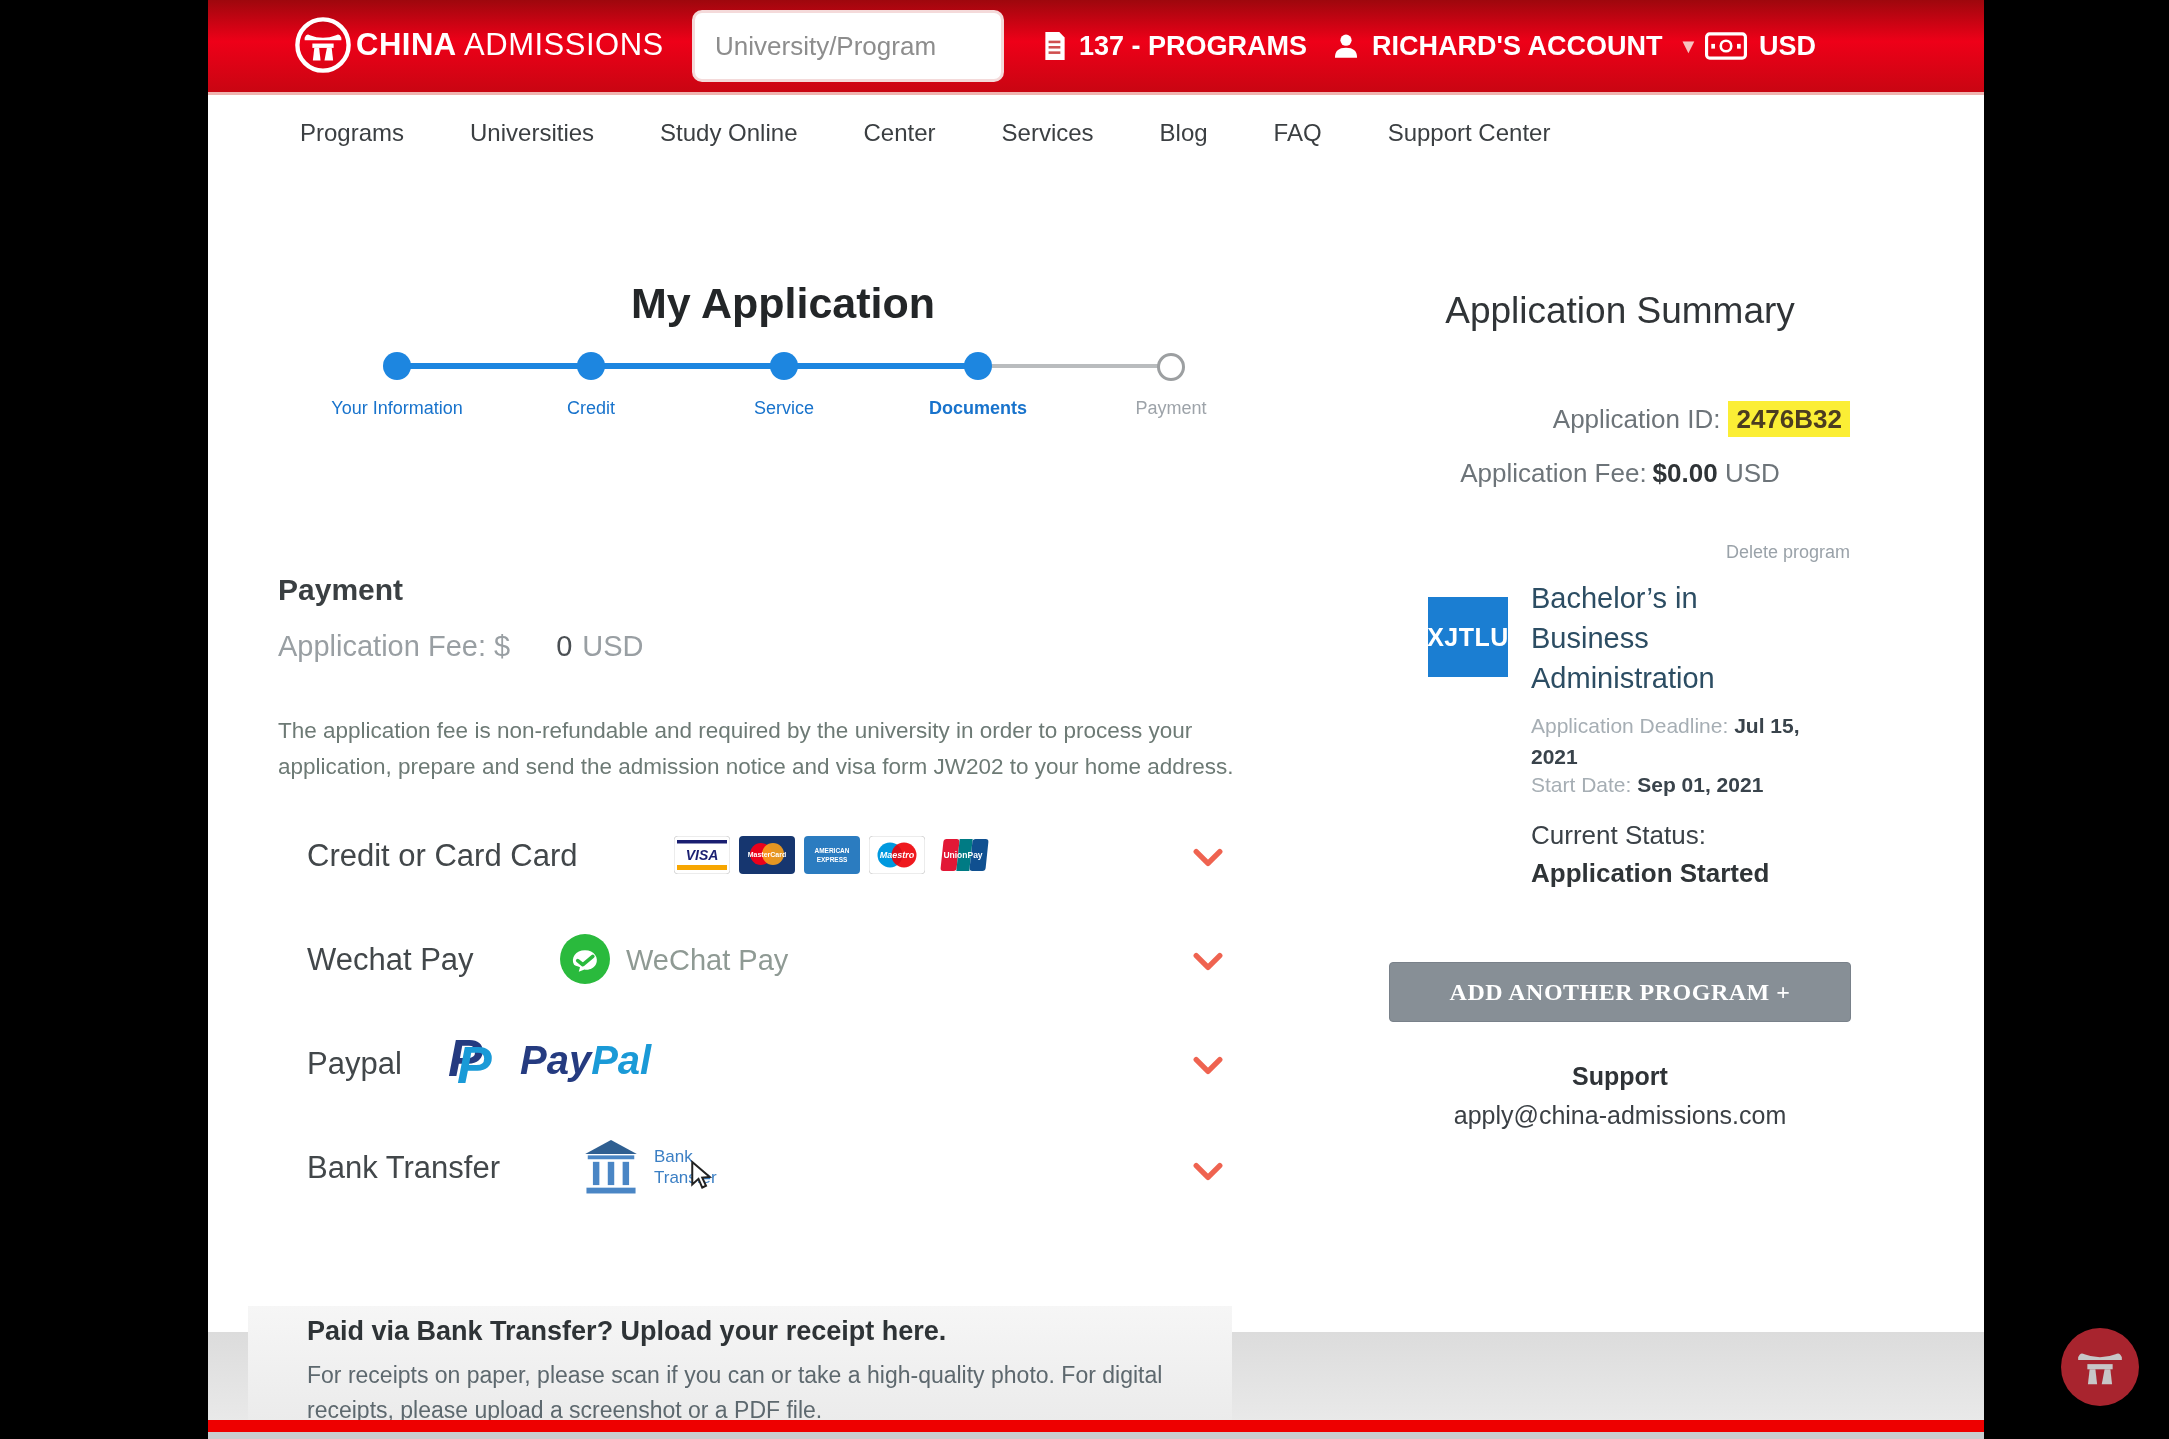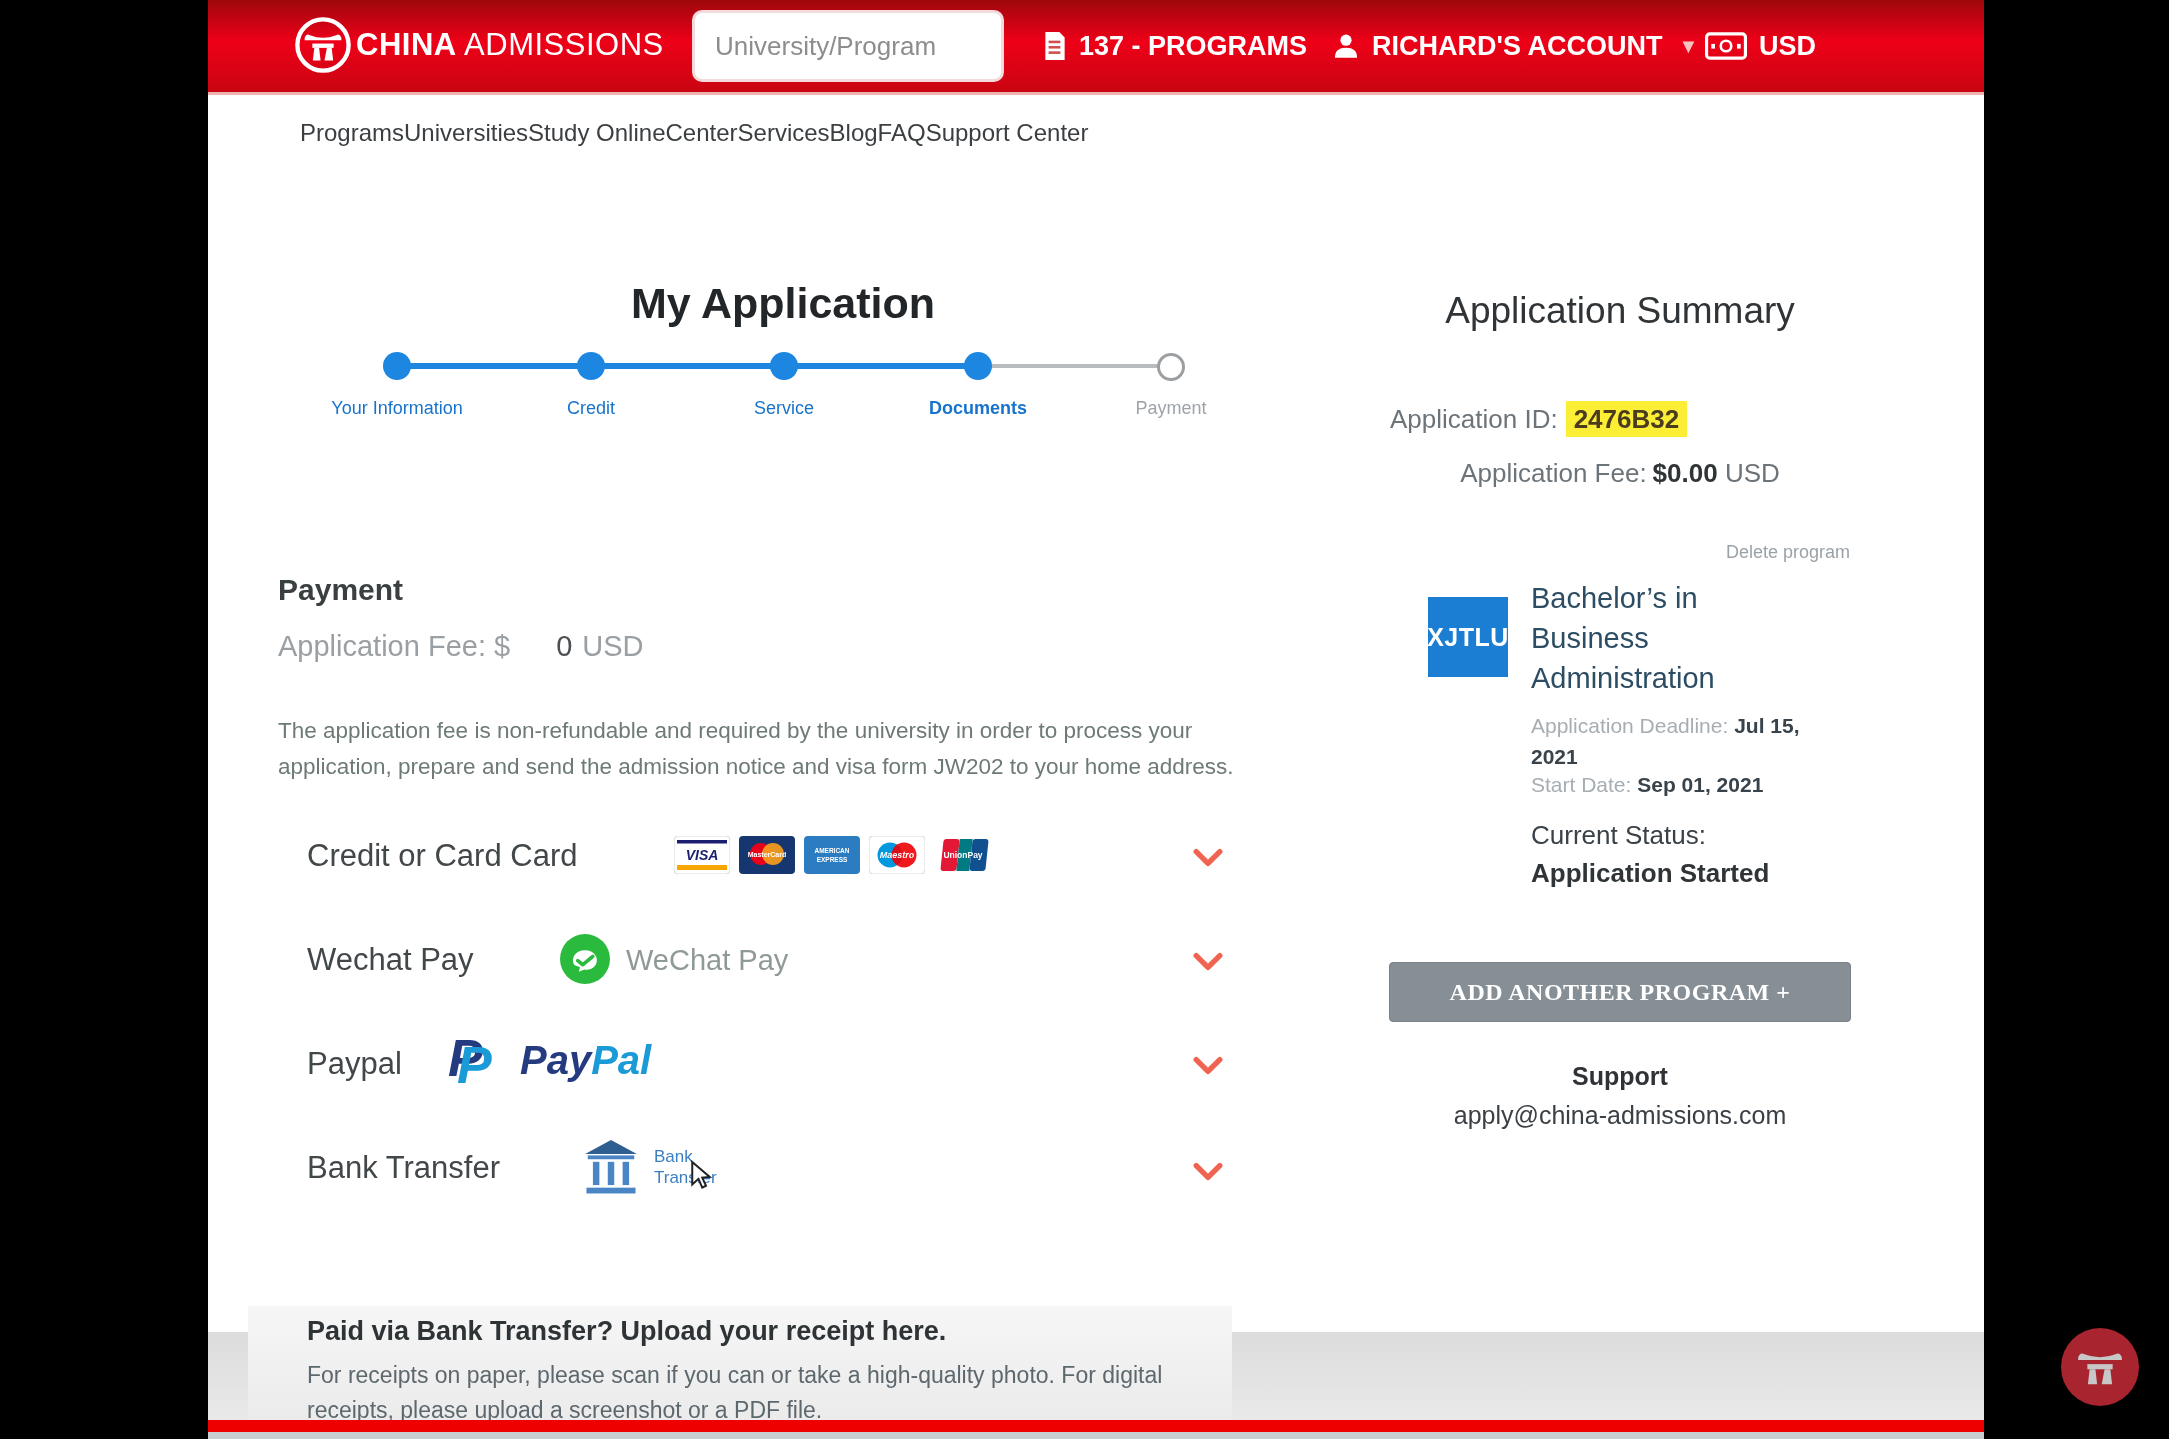--- a/index.html
+++ b/index.html
@@ -22,21 +22,21 @@
   .search::placeholder{color:#8d8d8d;}
   .hdr-item{position:absolute;top:0;height:92px;display:flex;align-items:center;gap:12px;
     color:#fff;font-weight:700;font-size:27px;white-space:nowrap;cursor:pointer;}
   .hdr-programs{left:835px;}
   .hdr-account{left:1124px;}
   .hdr-currency{left:1497px;}
   .caret{font-size:20px;color:#f6c3bf;margin-left:4px;}
 
   
   .mainnav{position:absolute;left:0;top:95px;width:100%;height:76px;background:#fff;
-    display:flex;align-items:center;padding-left:92px;box-sizing:border-box;}
+    display:flex;align-items:center;gap:66px;padding-left:92px;box-sizing:border-box;}
   .mainnav a{font-size:24px;color:#3b3f42;text-decoration:none;white-space:nowrap;cursor:pointer;}
 
   
   .page-title{position:absolute;left:0;top:250px;width:1150px;text-align:center;
     font-size:43px;font-weight:600;color:#232628;}
   .step-line-done{position:absolute;left:189px;top:363px;width:581px;height:6px;background:#1d86e0;}
   .step-line-todo{position:absolute;left:770px;top:364px;width:193px;height:4px;background:#b9bcbe;}
   .dot{position:absolute;border-radius:50%;}
   .dot.done{width:28px;height:28px;background:#1d86e0;top:352px;}
   .dot.todo{width:22px;height:22px;background:#fff;border:3px solid #9c9fa1;top:353px;}
@@ -75,21 +75,21 @@
   
   .band{position:absolute;left:0;top:1332px;width:1776px;height:89px;background:linear-gradient(180deg,#dcdcdc,#e9e9e9);}
   .receipt-card{position:absolute;left:40px;top:1306px;width:984px;height:115px;background:linear-gradient(180deg,#f6f6f6,#ebebeb);}
   .receipt-h{position:absolute;left:99px;top:1316px;font-size:27px;font-weight:700;color:#2e3336;}
   .receipt-d{position:absolute;left:99px;top:1358px;width:870px;font-size:23px;line-height:35px;color:#5d686e;}
   .redline{position:absolute;left:0;top:1420px;width:1776px;height:12px;background:#ee0000;z-index:6;}
   .below-line{position:absolute;left:0;top:1432px;width:1776px;height:7px;background:#c9cdd0;z-index:5;}
 
   
   .sum-title{position:absolute;left:1182px;top:290px;width:460px;text-align:center;font-size:37px;font-weight:400;color:#303437;}
-  .sum-id{position:absolute;left:1182px;top:404px;width:460px;text-align:left;font-size:26px;color:#6d7479;}
+  .sum-id{position:absolute;left:1182px;top:404px;width:460px;text-align:right;font-size:26px;color:#6d7479;}
   .sum-id .idval{background:#fbee35;color:#4b3c20;font-weight:700;padding:3px 8px;margin-left:8px;}
   .sum-fee{position:absolute;left:1182px;top:458px;width:460px;text-align:center;font-size:26px;color:#6d7479;}
   .sum-fee .feeval{color:#2f3437;font-weight:700;margin-left:6px;}
   .delete-link{position:absolute;left:1182px;top:542px;width:460px;text-align:right;font-size:18px;color:#9aa2a9;cursor:pointer;}
   .prog-logo{position:absolute;left:1220px;top:597px;width:80px;height:80px;background:#1b7ed2;color:#fff;
     font-weight:700;font-size:25px;display:flex;align-items:center;justify-content:center;letter-spacing:.5px;}
   .prog-name{position:absolute;left:1323px;top:578px;width:240px;font-size:29px;line-height:40px;color:#2c4d63;font-weight:500;}
   .prog-deadline{position:absolute;left:1323px;top:710px;width:292px;font-size:21px;line-height:31px;color:#a6aeb4;}
   .prog-deadline b,.prog-start b{color:#39434b;font-weight:700;}
   .prog-start{position:absolute;left:1323px;top:773px;width:320px;font-size:21px;color:#a6aeb4;}

